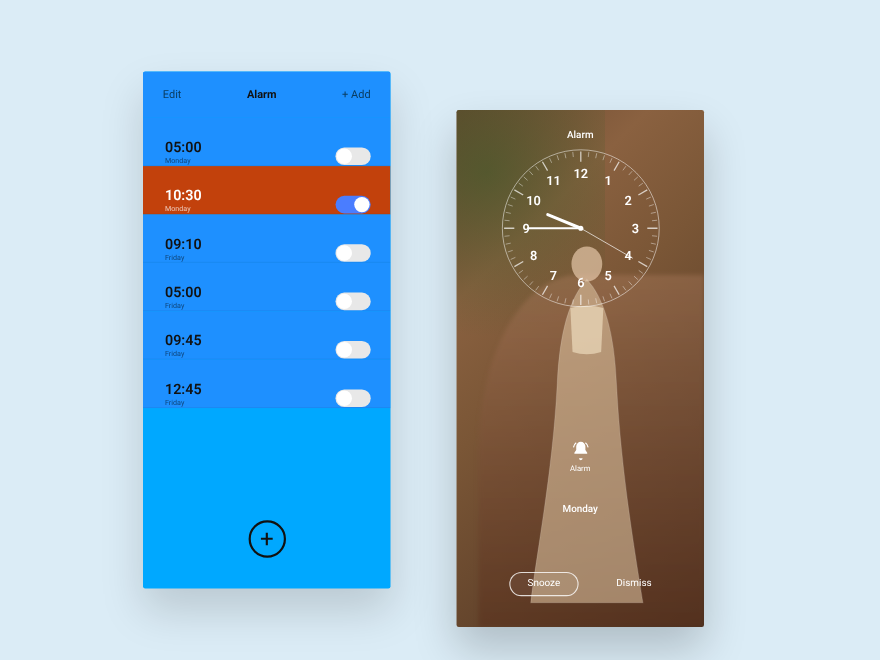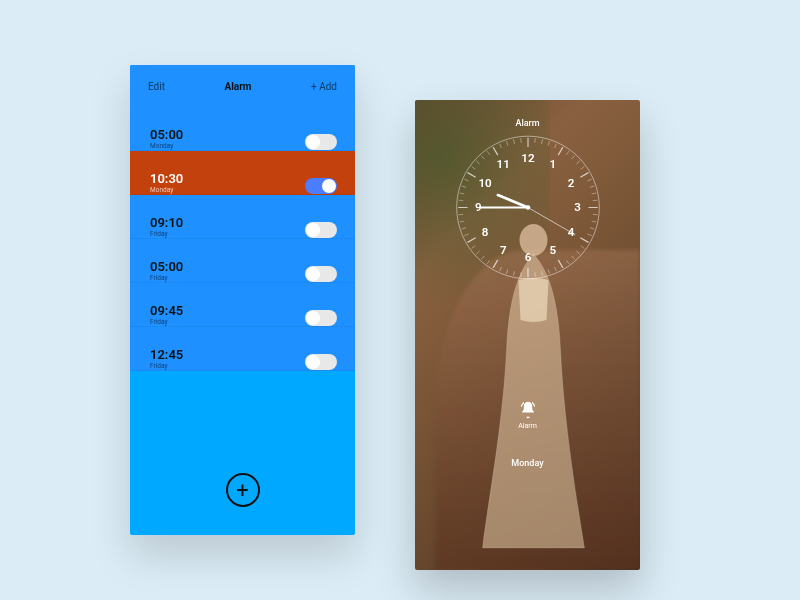--- a/index.html
+++ b/index.html
@@ -295,15 +295,19 @@
     <div class="bell">
       <svg viewBox="0 0 24 24">
         <path d="M12 2 a5 5 0 0 1 5 5 v4 l2 3 v1 H5 v-1 l2-3 V7 a5 5 0 0 1 5-5 Z M10 20 a2 2 0 0 0 4 0" fill="#fff"></path>
         <path d="M4 8 a8 8 0 0 1 3-5 M20 8 a8 8 0 0 0 -3-5" stroke="#fff" stroke-width="1.3" fill="none"></path>
       </svg>
       <div>Alarm</div>
     </div>
 
     <div class="dayline">Monday</div>
 
+    <div class="actions">
+      <div class="pillbtn">Snooze</div>
+      <div class="dismiss">Dismiss</div>
+    </div>
   </div>
 
 </div>
 
 </body></html>

